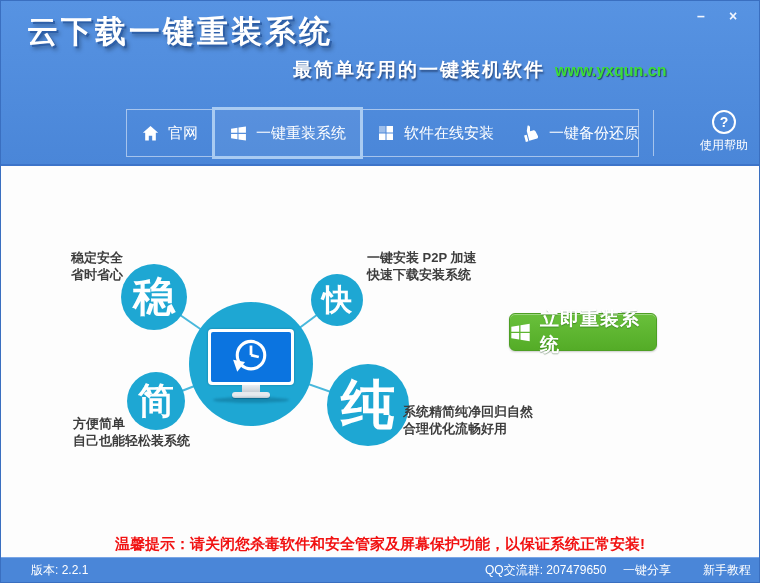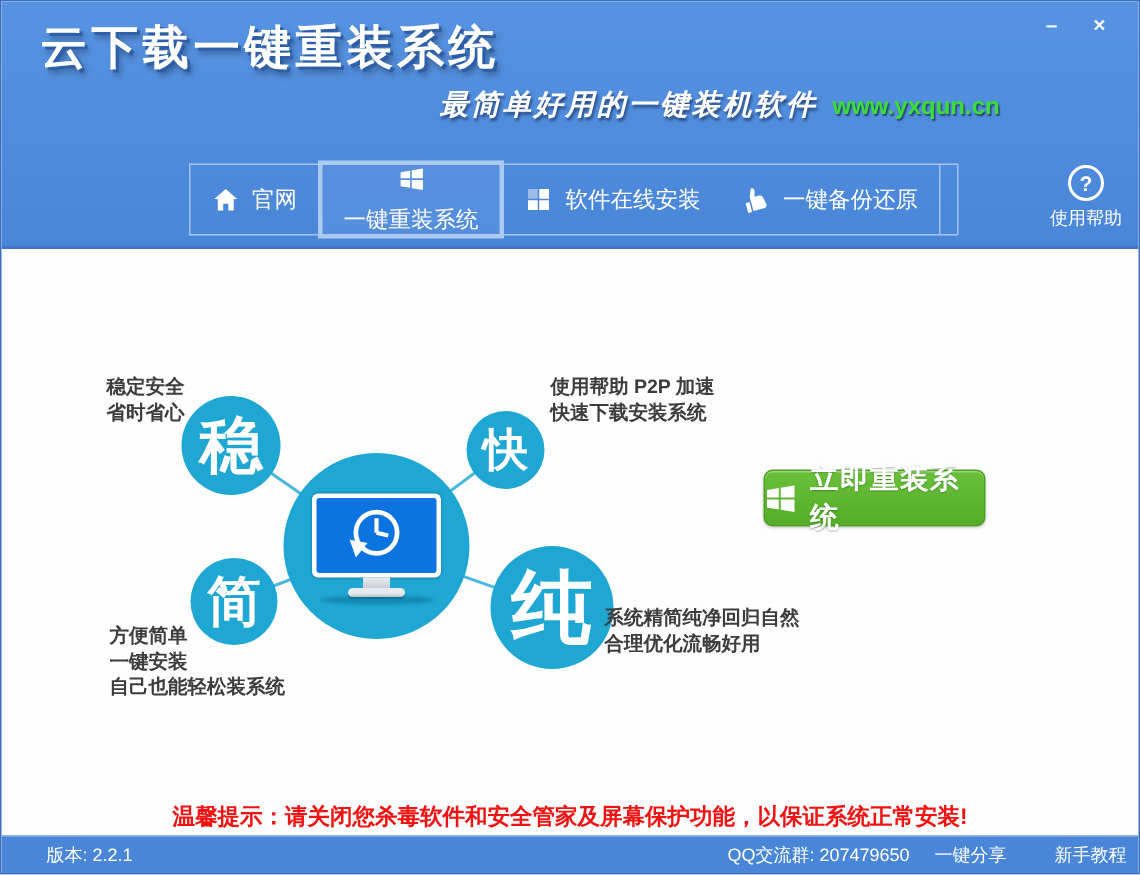--- a/index.html
+++ b/index.html
@@ -5,37 +5,37 @@
   html,body{margin:0;padding:0;background:#d7d7d7;font-family:"Liberation Sans","DejaVu Sans",sans-serif;}
   .window{position:relative;width:760px;height:583px;background:#fdfdfd;overflow:hidden;
           border:1px solid #3a6fc0;box-sizing:border-box;margin:0 auto;}
 
   
   .header{position:absolute;left:0;top:0;width:100%;height:165px;
           background:linear-gradient(#5793e2,#4a86d8);border-bottom:2px solid #3d74c9;box-sizing:border-box;}
   .app-title{position:absolute;left:26px;top:10px;font-size:31px;font-weight:bold;color:#ffffff;
              letter-spacing:3px;text-shadow:2px 2px 0 #2d5fa8,3px 4px 4px rgba(0,0,0,.35);}
   .tagline-wrap{position:absolute;left:292px;top:56px;display:flex;align-items:baseline;gap:10px;}
-  .tagline{font-size:19px;font-weight:bold;font-style:italic;color:#fff;letter-spacing:2px;
+  .tagline{font-size:19px;font-weight:bold;color:#fff;letter-spacing:2px;
            text-shadow:1px 2px 2px rgba(20,40,80,.65);}
   .site-url{font-size:16px;font-weight:bold;color:#3bdd38;text-shadow:1px 1px 1px rgba(0,0,0,.5);}
   .win-btn{position:absolute;top:5px;width:24px;height:20px;color:#f2f6ff;font-size:14px;font-weight:bold;
            text-align:center;line-height:20px;cursor:pointer;}
   .btn-min{left:688px;}
   .btn-close{left:720px;}
 
   
   .navbar{position:absolute;left:125px;top:108px;width:513px;height:48px;display:flex;
           border-top:1px solid rgba(255,255,255,.5);border-bottom:1px solid rgba(255,255,255,.5);
           border-left:1px solid rgba(255,255,255,.5);border-right:1px solid rgba(255,255,255,.5);
           box-sizing:border-box;}
   .nav-item{display:flex;align-items:center;justify-content:center;gap:9px;color:#fff;
             font-size:15px;cursor:pointer;white-space:nowrap;padding:0 14px;}
   .nav-item.sep{border-right:1px solid rgba(255,255,255,.5);}
-  .nav-item.selected{border:3px solid #a9cbf2;margin:-3px 0;background:rgba(255,255,255,.06);flex-direction:column;}
+  .nav-item.selected{border:3px solid #a9cbf2;margin:-3px 0;background:rgba(255,255,255,.06);}
   .nav-icon{display:inline-flex;width:18px;height:18px;align-items:center;justify-content:center;}
   .help{position:absolute;left:697px;top:109px;width:52px;text-align:center;color:#fff;cursor:pointer;}
   .help-circle{display:inline-block;width:20px;height:20px;border:2px solid #fff;border-radius:50%;
                font-size:14px;font-weight:bold;line-height:20px;}
   .help-label{font-size:12px;margin-top:3px;}
 
   
   .lines-svg{position:absolute;left:90px;top:250px;}
   .bubble{position:absolute;border-radius:50%;background:#1ea7d3;color:#fff;display:flex;
           align-items:center;justify-content:center;font-weight:bold;}
@@ -171,26 +171,25 @@
   <div class="bubble bubble-stable">稳</div>
   <div class="bubble bubble-fast">快</div>
   <div class="bubble bubble-simple">简</div>
   <div class="bubble bubble-pure">纯</div>
 
   <div class="feature-desc desc-stable">
     <span>稳定安全</span>
     <span>省时省心</span>
   </div>
   <div class="feature-desc desc-fast">
-    <span>使用帮助 P2P 加速</span>
+    <span>一键安装 P2P 加速</span>
     <span>快速下载安装系统</span>
   </div>
   <div class="feature-desc desc-simple">
     <span>方便简单</span>
-    <span>一键安装</span>
     <span>自己也能轻松装系统</span>
   </div>
   <div class="feature-desc desc-pure">
     <span>系统精简纯净回归自然</span>
     <span>合理优化流畅好用</span>
   </div>
 
   <div class="reinstall-btn">
     <span style="display:inline-flex;">
       <svg width="21" height="21" viewBox="0 0 16 16">

